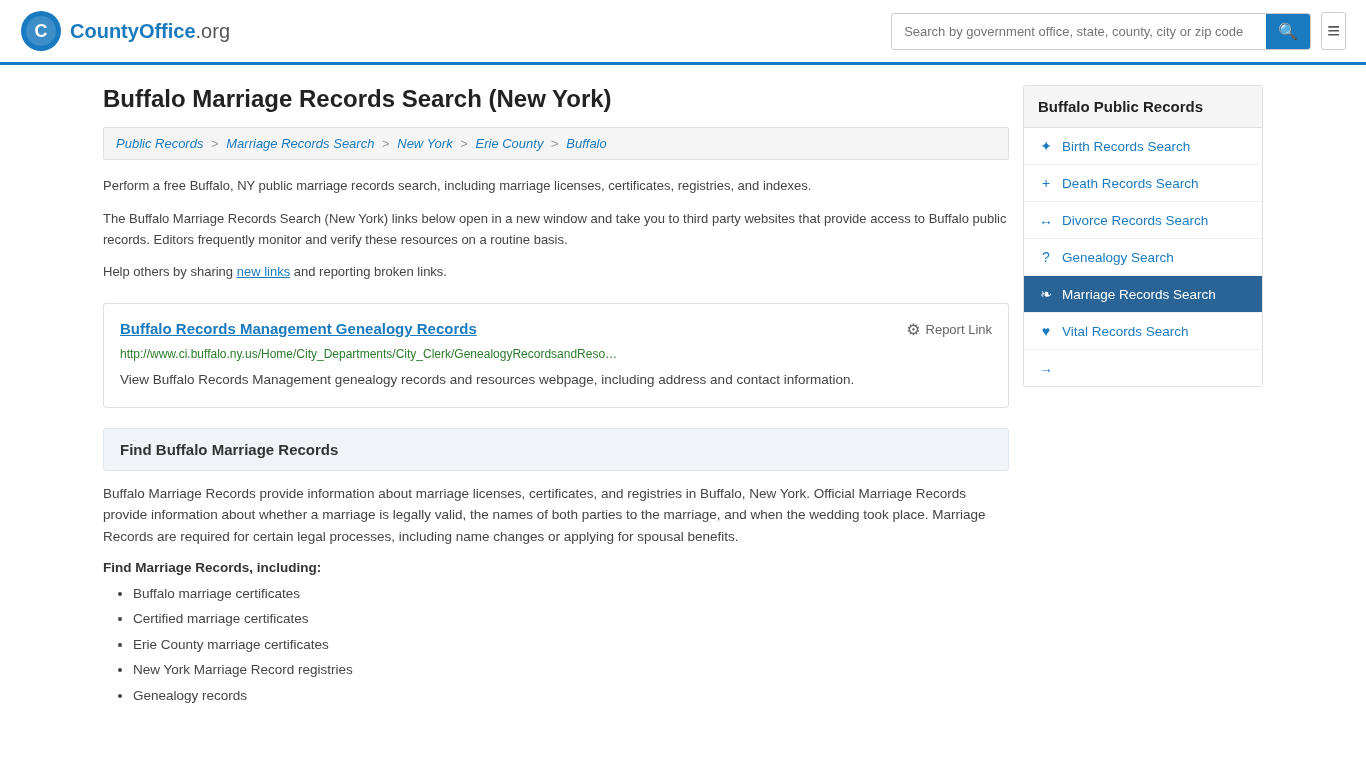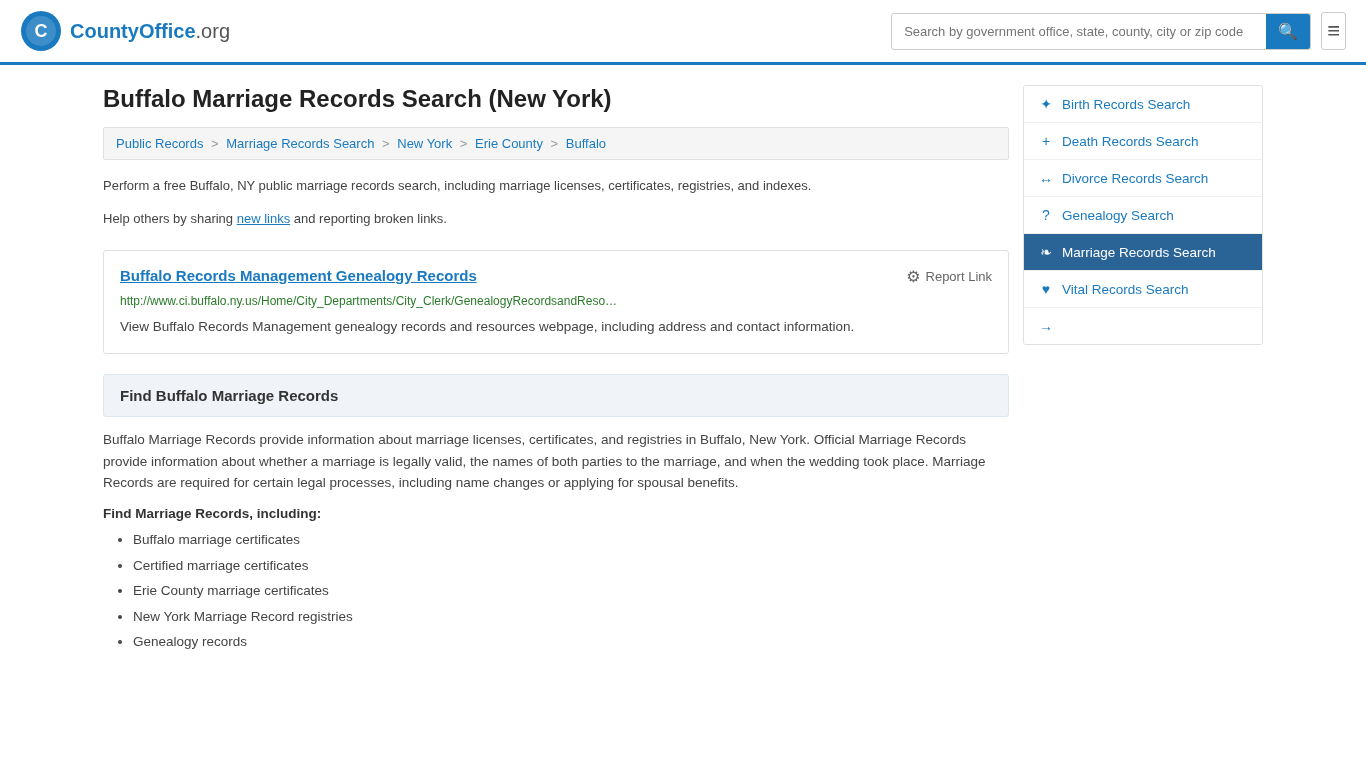--- a/index.html
+++ b/index.html
@@ -85,20 +85,21 @@
       padding: 8px 12px;
       border: 1px solid #e0e0e0;
       border-radius: 2px;
       margin-bottom: 16px;
       font-size: 13px;
       color: #666;
     }
     .breadcrumb a {
       color: #1a7abf;
       text-decoration: none;
+      font-style: italic;
     }
     .breadcrumb span { color: #999; margin: 0 4px; }
 
     .intro-text {
       margin-bottom: 12px;
       line-height: 1.6;
       font-size: 13px;
       color: #444;
     }
     .intro-text a {
@@ -272,20 +273,21 @@
       <a href="#">Marriage Records Search</a>
       <span> &gt; </span>
       <a href="#">New York</a>
       <span> &gt; </span>
       <a href="#">Erie County</a>
       <span> &gt; </span>
       <a href="#">Buffalo</a>
     </nav>
 
     <p class="intro-text">Perform a free Buffalo, NY public marriage records search, including marriage licenses, certificates, registries, and indexes.</p>
+    <p class="intro-text">The Buffalo Marriage Records Search (New York) links below open in a new window and take you to third party websites that provide access to Buffalo public records. Editors frequently monitor and verify these resources on a routine basis.</p>
     <p class="intro-text">
       <span>Help others by sharing </span><a href="#">new links</a><span> and reporting broken links.</span>
     </p>
 
     <div class="record-card">
       <div class="record-card-header">
         <div class="record-card-title">Buffalo Records Management Genealogy Records</div>
         <div class="report-link">
           <span class="report-link-icon">⚙</span>
           <span>Report Link</span>
@@ -305,20 +307,21 @@
       <li>Certified marriage certificates</li>
       <li>Erie County marriage certificates</li>
       <li>New York Marriage Record registries</li>
       <li>Genealogy records</li>
     </ul>
 
   </div>
 
   <aside class="sidebar">
     <div class="sidebar-box">
+      <div class="sidebar-title">Buffalo Public Records</div>
       <ul class="sidebar-list">
         <li>
           <a class="sidebar-item" href="#">
             <span class="sidebar-item-icon">✦</span>
             <span>Birth Records Search</span>
           </a>
         </li>
         <li>
           <a class="sidebar-item" href="#">
             <span class="sidebar-item-icon">+</span>

